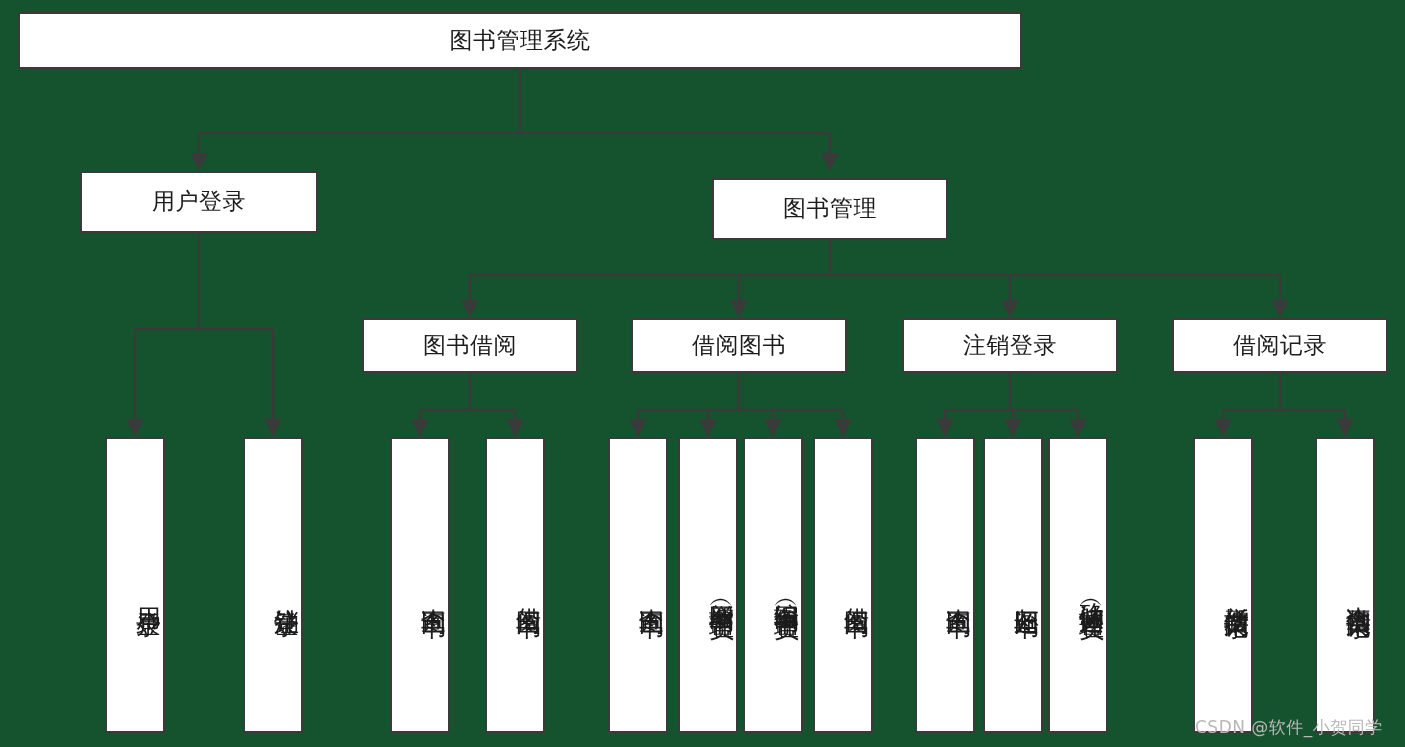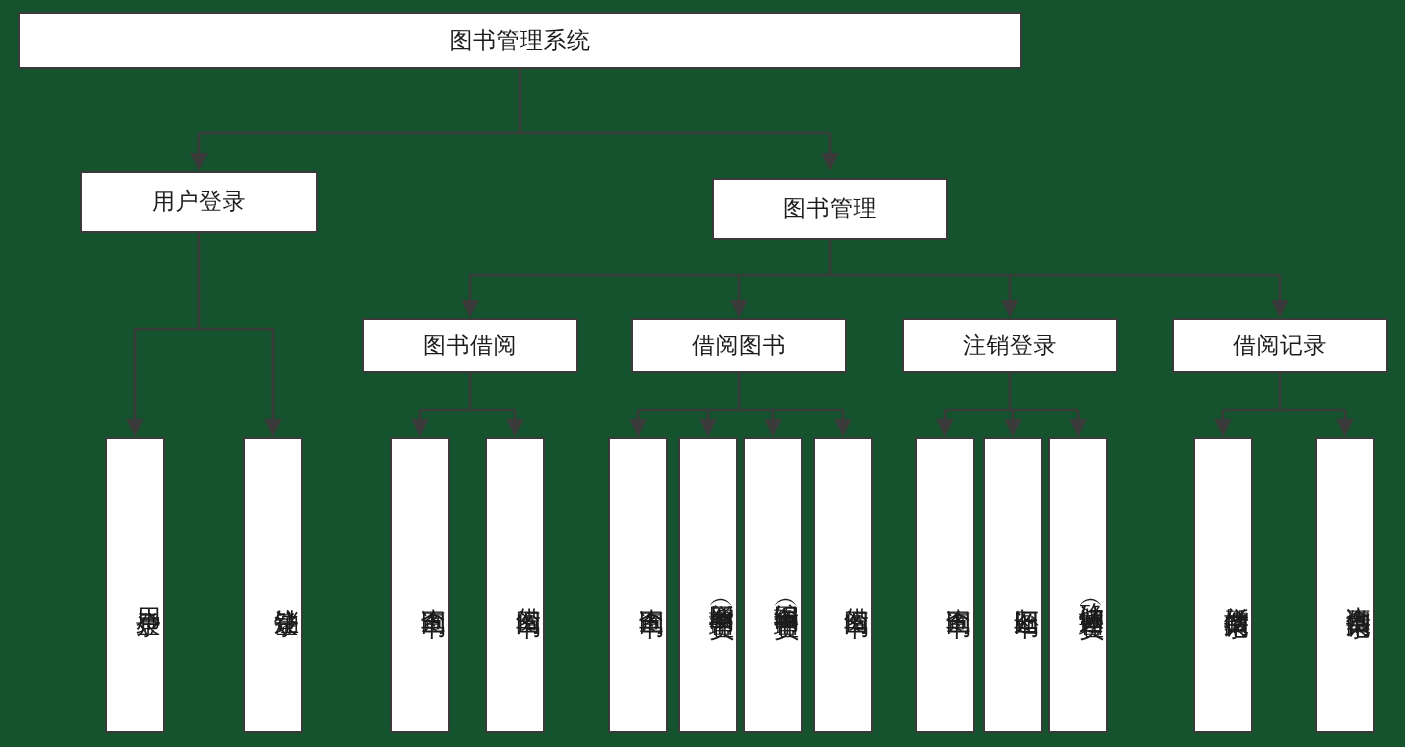--- a/index.html
+++ b/index.html
@@ -162,14 +162,15 @@
         <span>确认归还（管理员）</span>
       </div>
       <div class="node vert" style="left: 1193px; top: 437px; width: 60px; height: 296px;">
         <span>新增借阅记录</span>
       </div>
       <div class="node vert" style="left: 1315px; top: 437px; width: 60px; height: 296px;">
         <span>查询借阅记录</span>
       </div>
     </div>
 
+  <div class="watermark" style="left: 1195px; top: 716px;">CSDN @软件_小贺同学</div>
 
 </div>
 
 </body></html>

